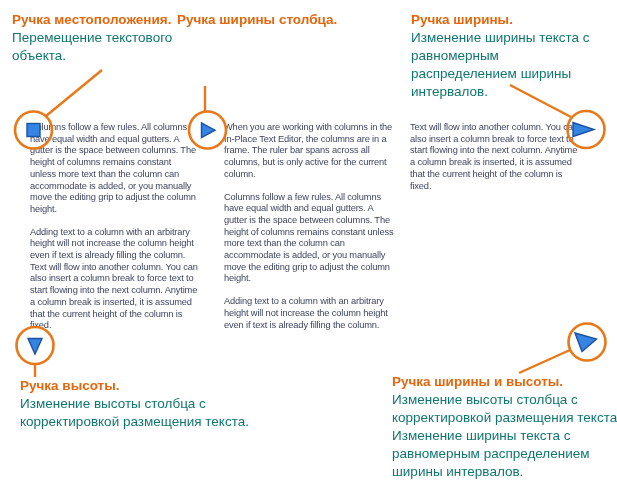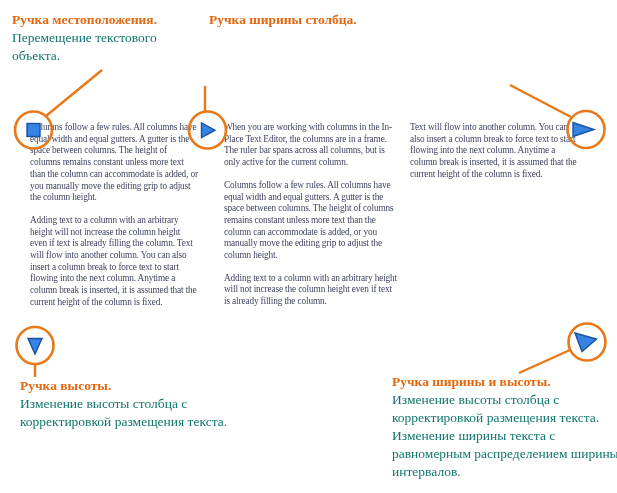--- a/index.html
+++ b/index.html
@@ -1,21 +1,21 @@
 <!DOCTYPE html>
 <html><head>
 <meta charset="utf-8">
 <style>
   html, body { margin: 0; padding: 0; background: #ffffff; }
   .canvas {
     position: relative;
     width: 617px; height: 493px;
     background: #ffffff;
     overflow: hidden;
-    font-family: Liberation Serif, serif;
+    font-family: Liberation Sans, sans-serif;
   }
   
   .annot { position: absolute; font-size: 13.5px; line-height: 18px; }
   .annot-title {
     font-weight: bold;
     color: #e2670e;
     white-space: nowrap;
   }
   .annot-body { color: #0f766e; }
   
@@ -38,24 +38,28 @@
 </head>
 <body>
 
 <div class="canvas">
 
   <div class="annot" style="left:12px; top:11px; width:168px;">
     <div class="annot-title">Ручка местоположения.</div>
     <div class="annot-body">Перемещение текстового объекта.</div>
   </div>
 
-  <div class="annot" style="left:177px; top:11px; width:232px;margin-left:32px;">
+  <div class="annot" style="left:177px; top:11px; width:232px;">
     <div class="annot-title">Ручка ширины столбца.</div>
   </div>
 
+  <div class="annot" style="left:411px; top:11px; width:186px;">
+    <div class="annot-title">Ручка ширины.</div>
+    <div class="annot-body">Изменение ширины текста с равномерным распределением ширины интервалов.</div>
+  </div>
 
   <div class="annot" style="left:20px; top:377px; width:252px;">
     <div class="annot-title">Ручка высоты.</div>
     <div class="annot-body">Изменение высоты столбца с корректировкой размещения текста.</div>
   </div>
 
   <div class="annot" style="left:392px; top:373px; width:238px;">
     <div class="annot-title">Ручка ширины и высоты.</div>
     <div class="annot-body">Изменение высоты столбца с корректировкой размещения текста. Изменение ширины текста с равномерным распределением ширины интервалов.</div>
   </div>

